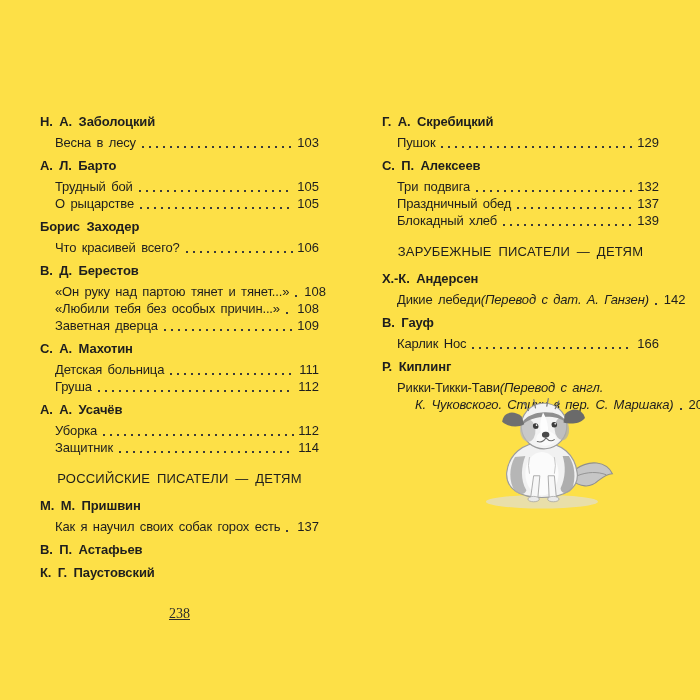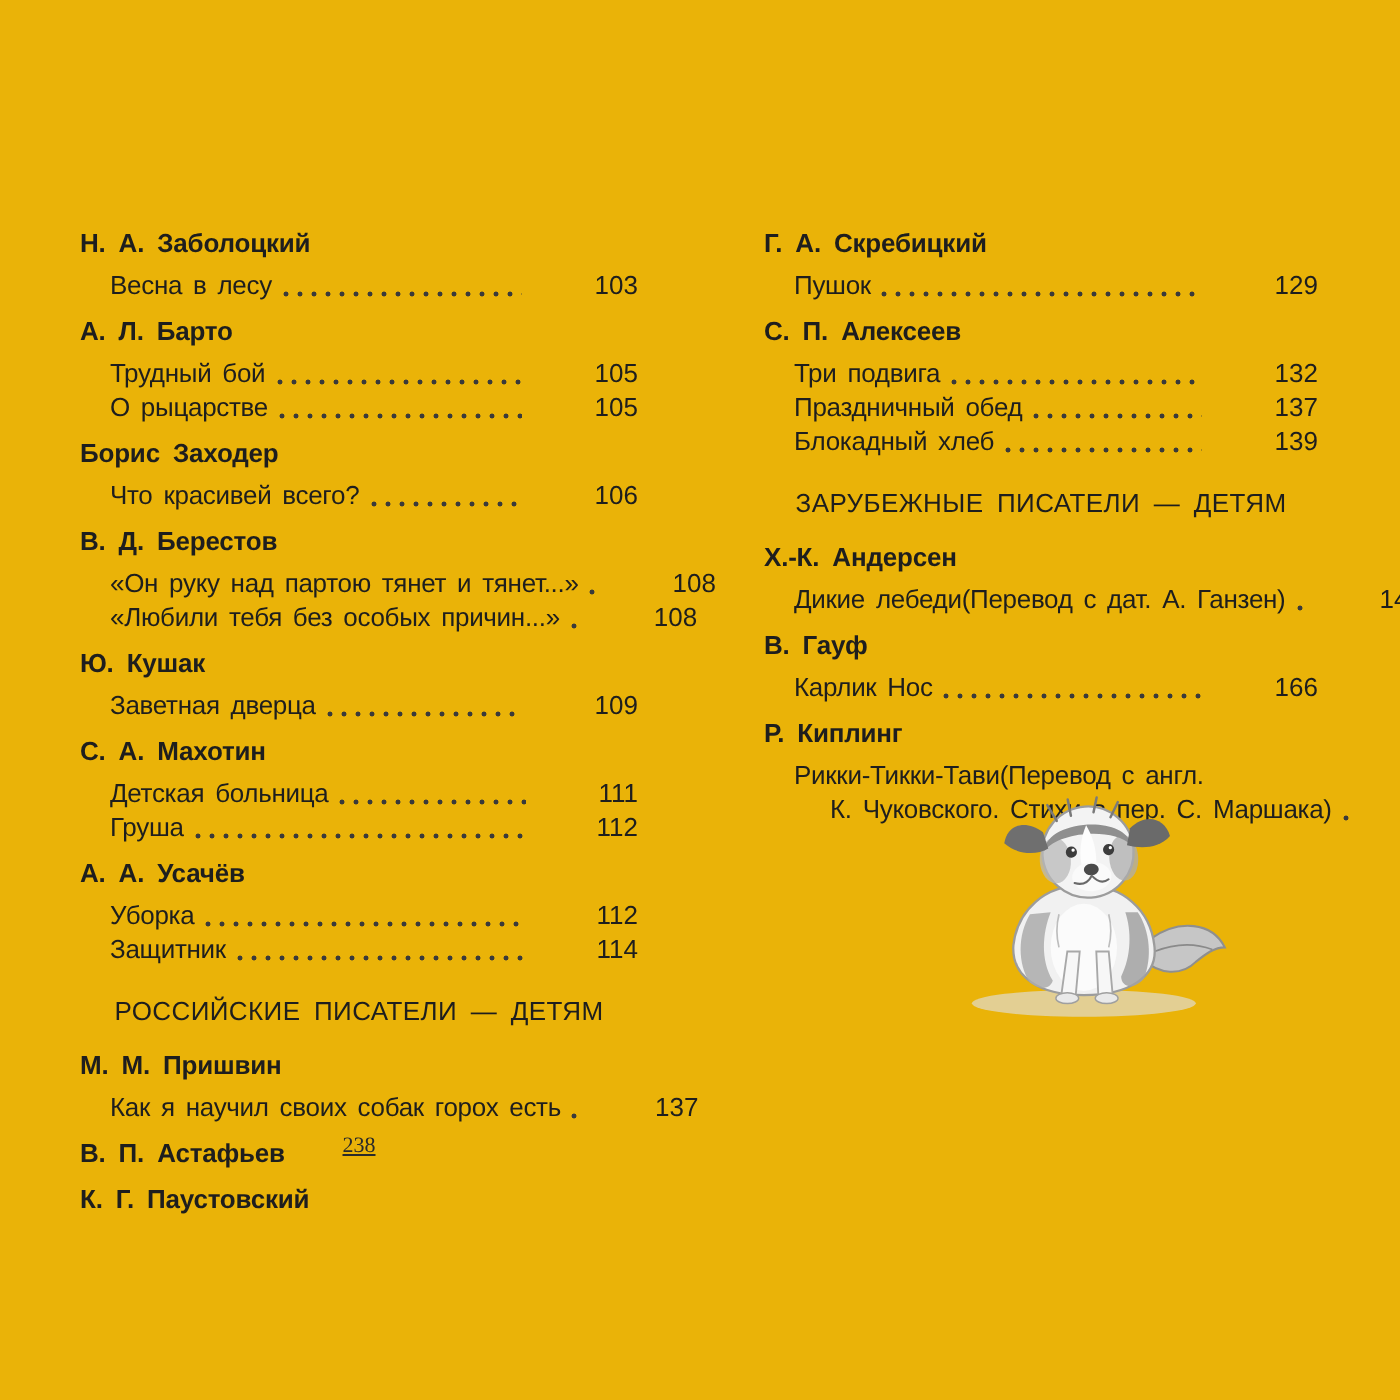--- a/index.html
+++ b/index.html
@@ -2,55 +2,55 @@
 <html><head>
 <meta charset="utf-8">
 <style>
   html,body{margin:0;padding:0;}
   body{
     width:700px;height:700px;position:relative;overflow:hidden;
     background:#ffffff;color:#1e1e1e;
     font-family:"Liberation Sans",sans-serif;
     -webkit-font-smoothing:antialiased;
   }
-  .page{position:absolute;inset:0;background:#eab308;}
+  .page{position:absolute;inset:0;background:#fde047;}
   .col{position:absolute;top:114px;}
   .col-left{left:40px;width:279px;}
   .col-right{left:382px;width:277px;}
 
   .author{
     font-weight:bold;font-size:13px;line-height:16px;
     margin:7px 0 4px 0;word-spacing:3px;letter-spacing:-0.1px;
   }
   .col .author:first-child{margin-top:0;}
 
   .toc-row{
     display:flex;align-items:baseline;
     font-size:13px;line-height:17px;
     padding-left:15px;letter-spacing:-0.15px;word-spacing:2px;
   }
   .toc-row.cont{padding-left:33px;}
   .t{white-space:nowrap;}
-  .note{}
+  .note{font-style:italic;}
   .leader{
     flex:1 1 auto;min-width:6px;margin:0 4px 2px 5px;
     align-self:flex-end;height:4px;
     background-image:radial-gradient(circle at 2px 2px,#3a3a3a 1.05px,rgba(0,0,0,0) 1.4px);
     background-size:7px 4px;background-repeat:repeat-x;
   }
-  .pg{white-space:nowrap;letter-spacing:0;word-spacing:0;margin-left:32px;}
+  .pg{white-space:nowrap;letter-spacing:0;word-spacing:0;}
 
   .heading{
     font-weight:normal;text-align:center;font-size:13px;line-height:16px;
     margin:15px 0 11px 0;letter-spacing:0.2px;word-spacing:3px;
   }
 
   .folio{
-    position:absolute;left:40px;width:279px;top:567px;text-align:center;
-    font-family:"Liberation Serif",serif;font-size:11px;color:#2a2a2a;text-decoration:underline;
+    position:absolute;left:40px;width:279px;top:606px;text-align:center;
+    font-family:"Liberation Serif",serif;font-size:14px;color:#2a2a2a;text-decoration:underline;
   }
 
   .dog{position:absolute;left:460px;top:397px;width:168px;height:114px;}
 </style>
 </head>
 <body>
 
 <div class="page">
 
   <div class="col col-left">
@@ -81,21 +81,20 @@
       <div class="toc-row">
         <span class="t">«Он руку над партою тянет и тянет...»</span>
         <span class="leader"></span>
         <span class="pg">108</span>
       </div>
       <div class="toc-row">
         <span class="t">«Любили тебя без особых причин...»</span>
         <span class="leader"></span>
         <span class="pg">108</span>
       </div>
-      <div class="author">Ю. Кушак</div>
       <div class="toc-row">
         <span class="t">Заветная дверца</span>
         <span class="leader"></span>
         <span class="pg">109</span>
       </div>
       <div class="author">С. А. Махотин</div>
       <div class="toc-row">
         <span class="t">Детская больница</span>
         <span class="leader"></span>
         <span class="pg">111</span>

